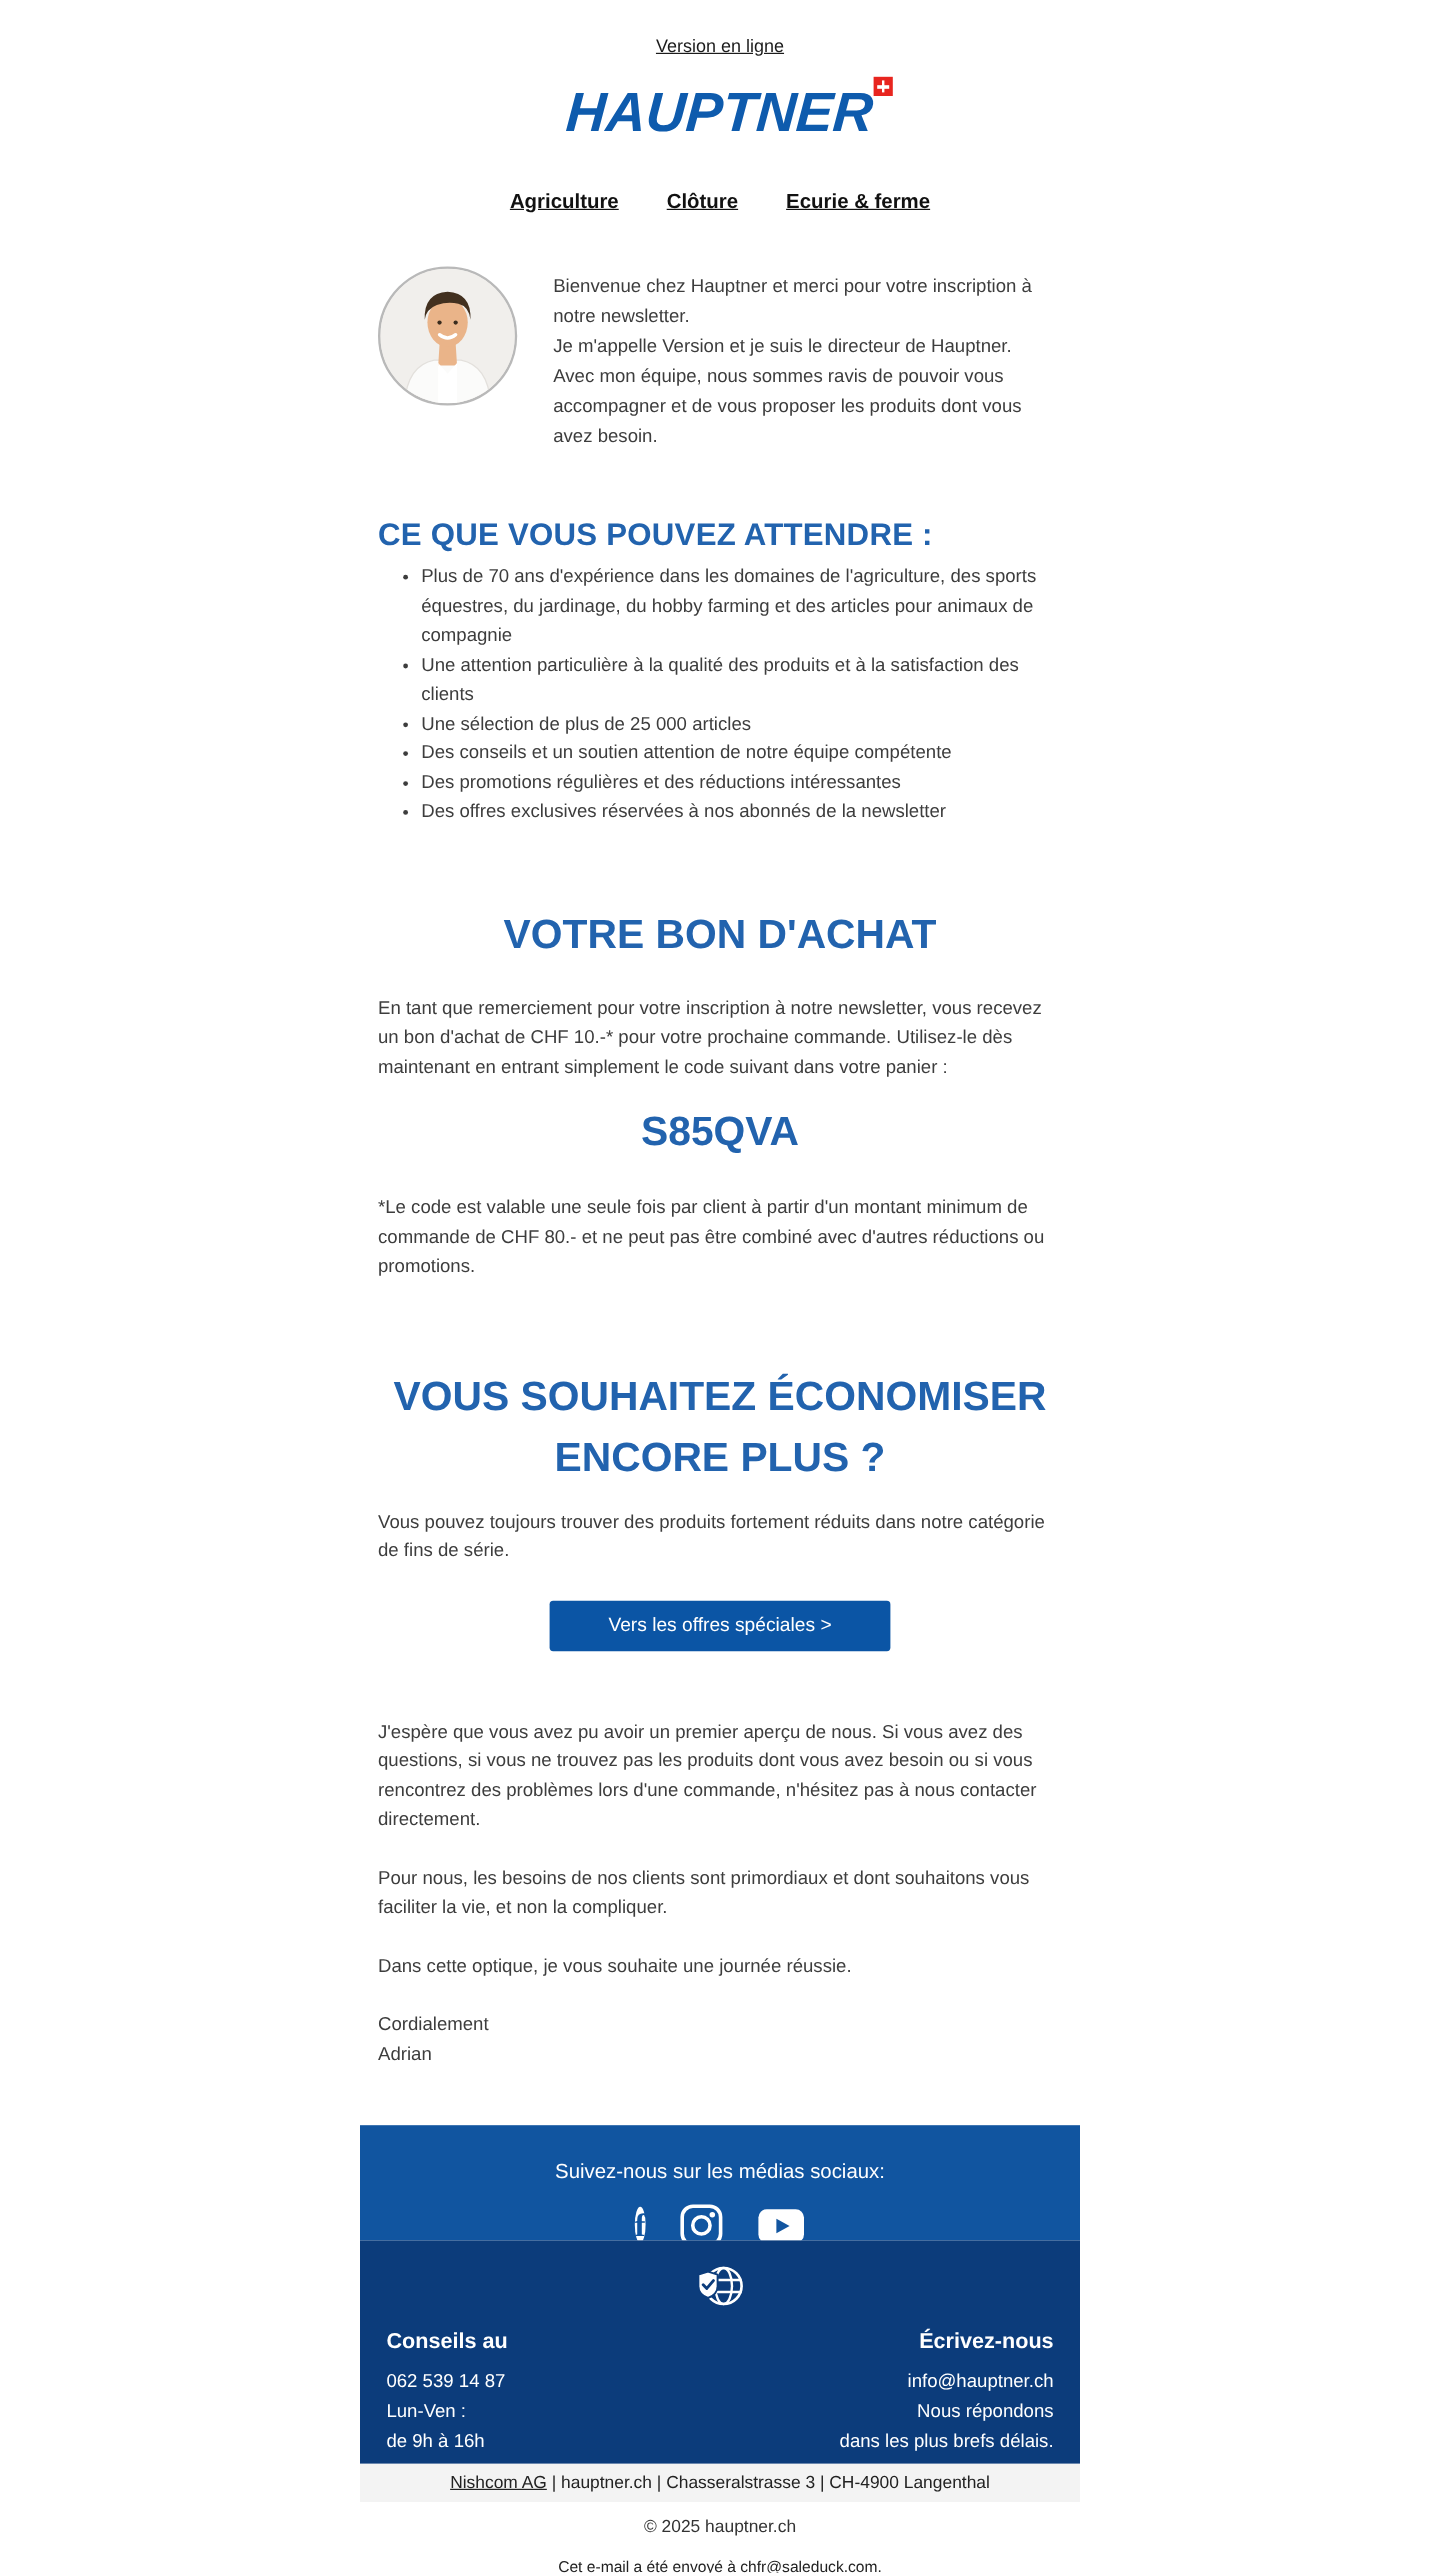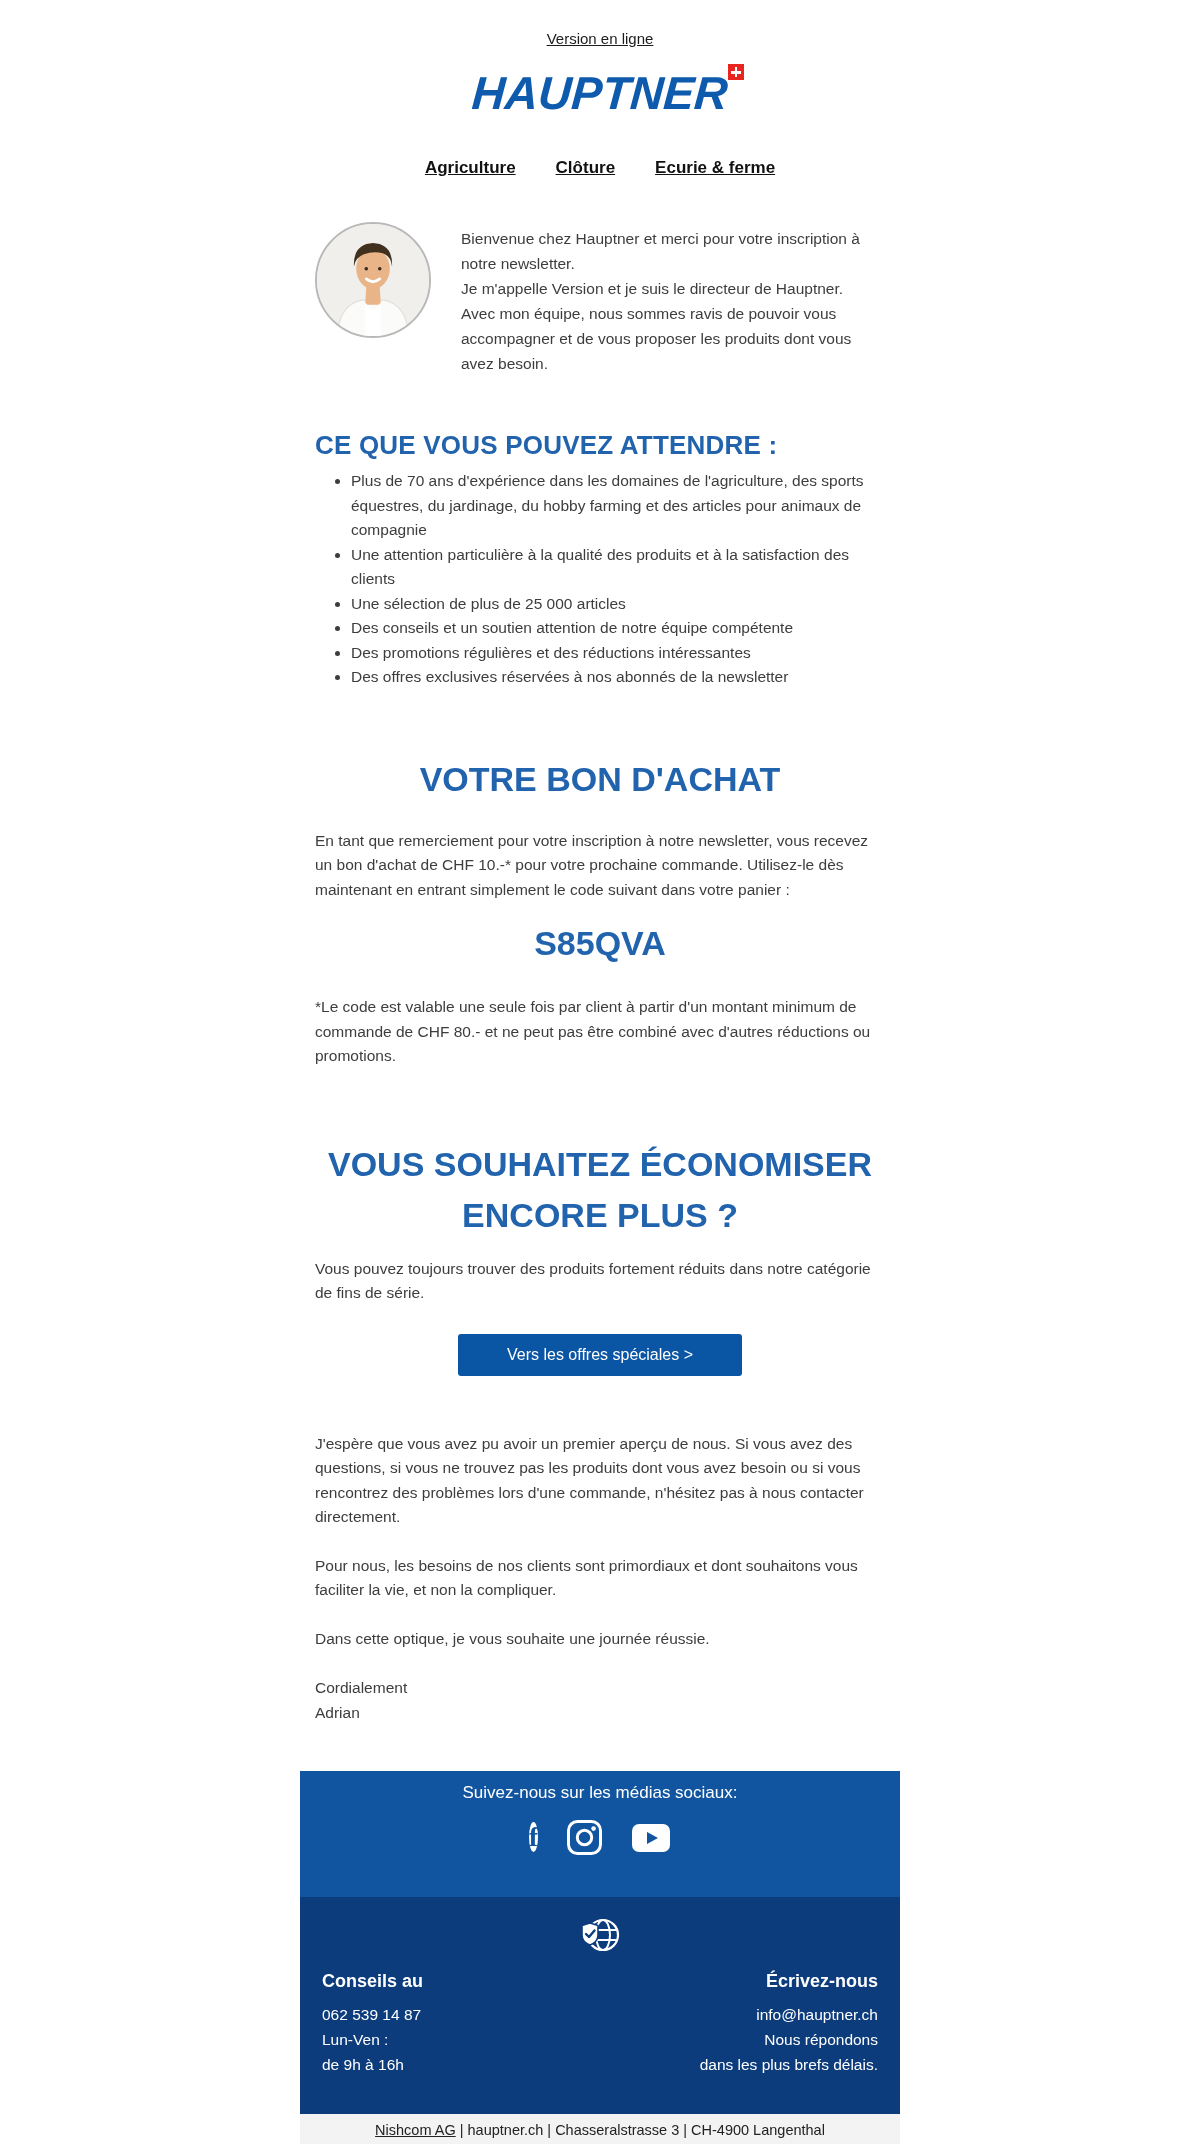--- a/index.html
+++ b/index.html
@@ -66,34 +66,34 @@
   .cta-button{
     display:block;width:284px;height:42px;line-height:42px;margin:28px auto 0 auto;
     background:var(--button-blue);color:#ffffff;font-size:16px;text-align:center;
     border-radius:3px;text-decoration:none;cursor:pointer;
   }
   .closing p.para:first-child{margin-top:56px;}
   .signoff{margin-top:24px;font-size:15.5px;line-height:25px;}
 
   
   .social{
-    margin-top:46px;background:var(--social-bg);height:126px;text-align:center;
-    padding-top:12px;
+    margin-top:46px;background:var(--social-bg);height:96px;text-align:center;
+    padding-top:29px;
   }
   .social-title{color:#ffffff;font-size:17px;}
   .social-icons{margin-top:16px;display:flex;justify-content:center;gap:28px;align-items:center;}
   .icon-btn{display:inline-block;cursor:pointer;line-height:0;}
   .fb-circle{
     width:37px;height:37px;border-radius:50%;background:#ffffff;color:var(--social-bg);
     font-weight:bold;font-size:27px;line-height:37px;text-align:center;
     font-family:"Liberation Serif", serif;
   }
 
   
-  .contact{background:var(--footer-bg);height:217px;padding:16px 22px 0 22px;position:relative;}
+  .contact{background:var(--footer-bg);height:186px;padding:16px 22px 0 22px;position:relative;}
   .contact-badge{text-align:center;line-height:0;}
   .contact-cols{display:flex;justify-content:space-between;margin-top:10px;}
   .contact-col{color:#ffffff;font-size:15.5px;line-height:25px;}
   .contact-col.right{text-align:right;}
   .contact-col .col-title{font-weight:bold;font-size:18px;margin-bottom:8px;}
   .contact-col a{color:#ffffff;cursor:pointer;}
 
   
   .legal-bar{
     background:#f3f3f3;height:32px;line-height:32px;text-align:center;

